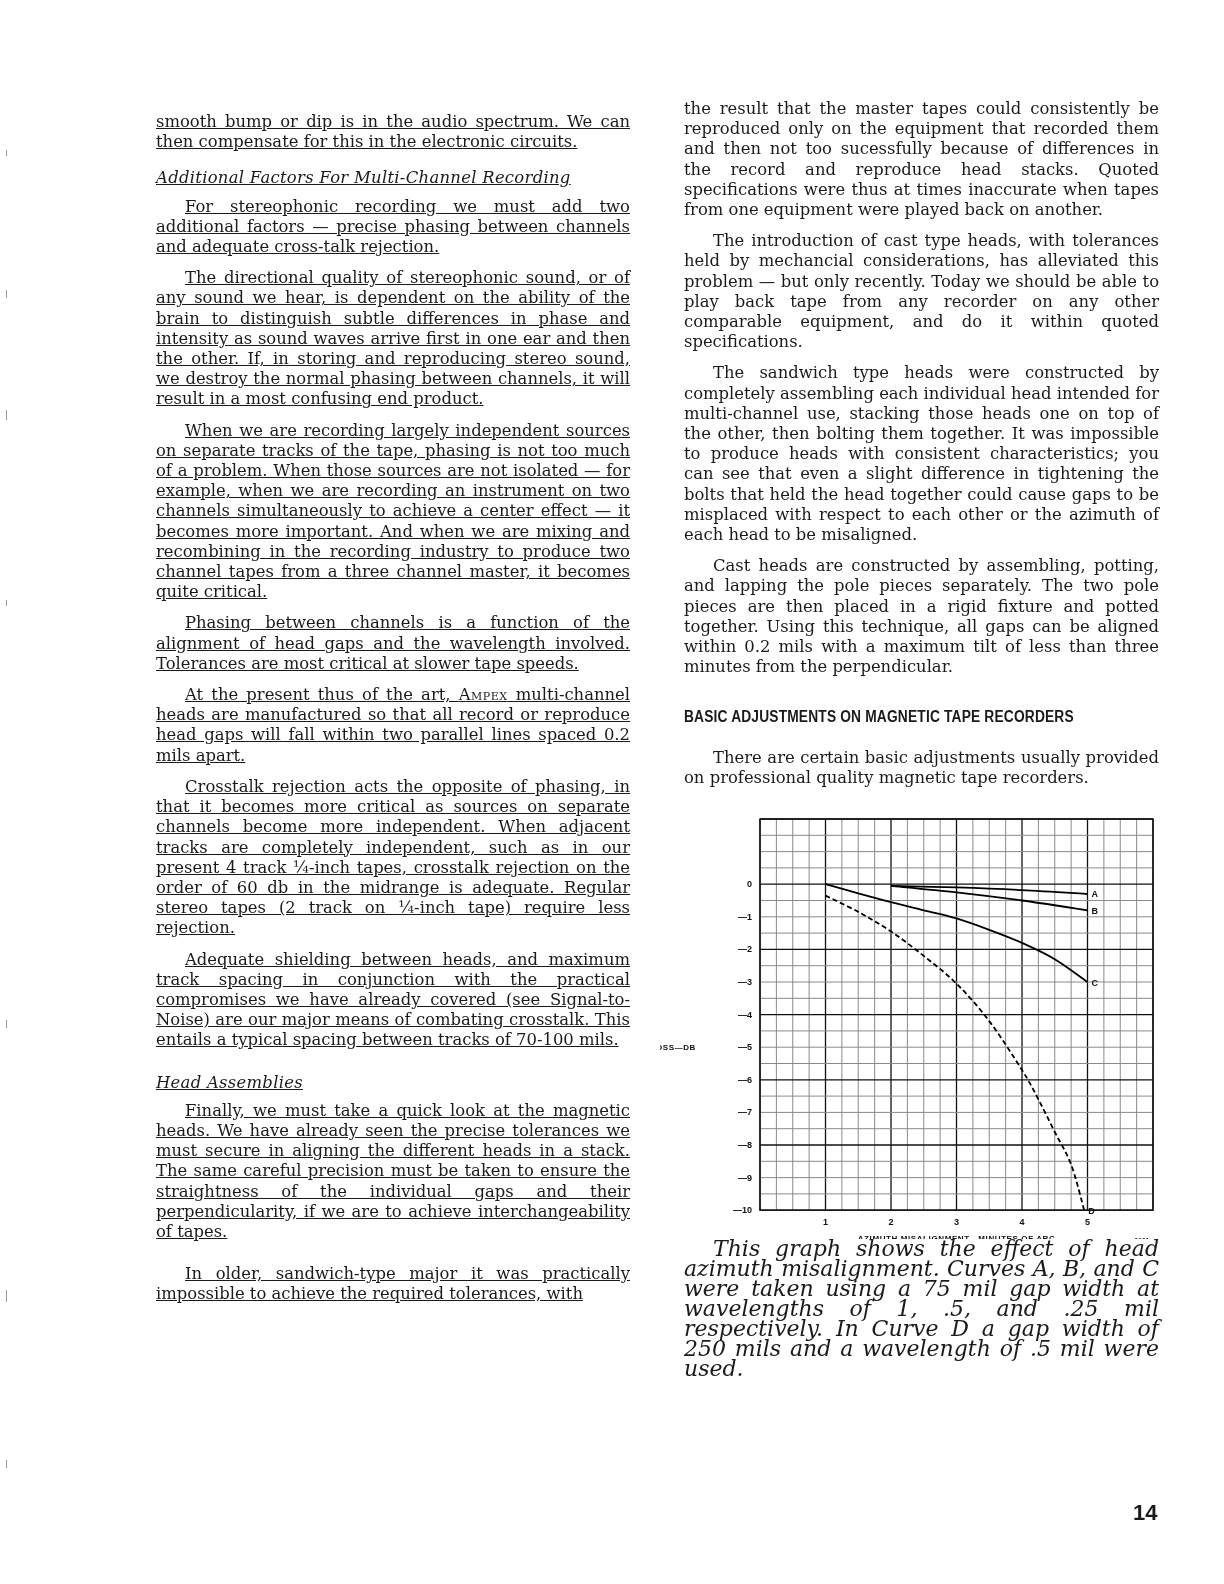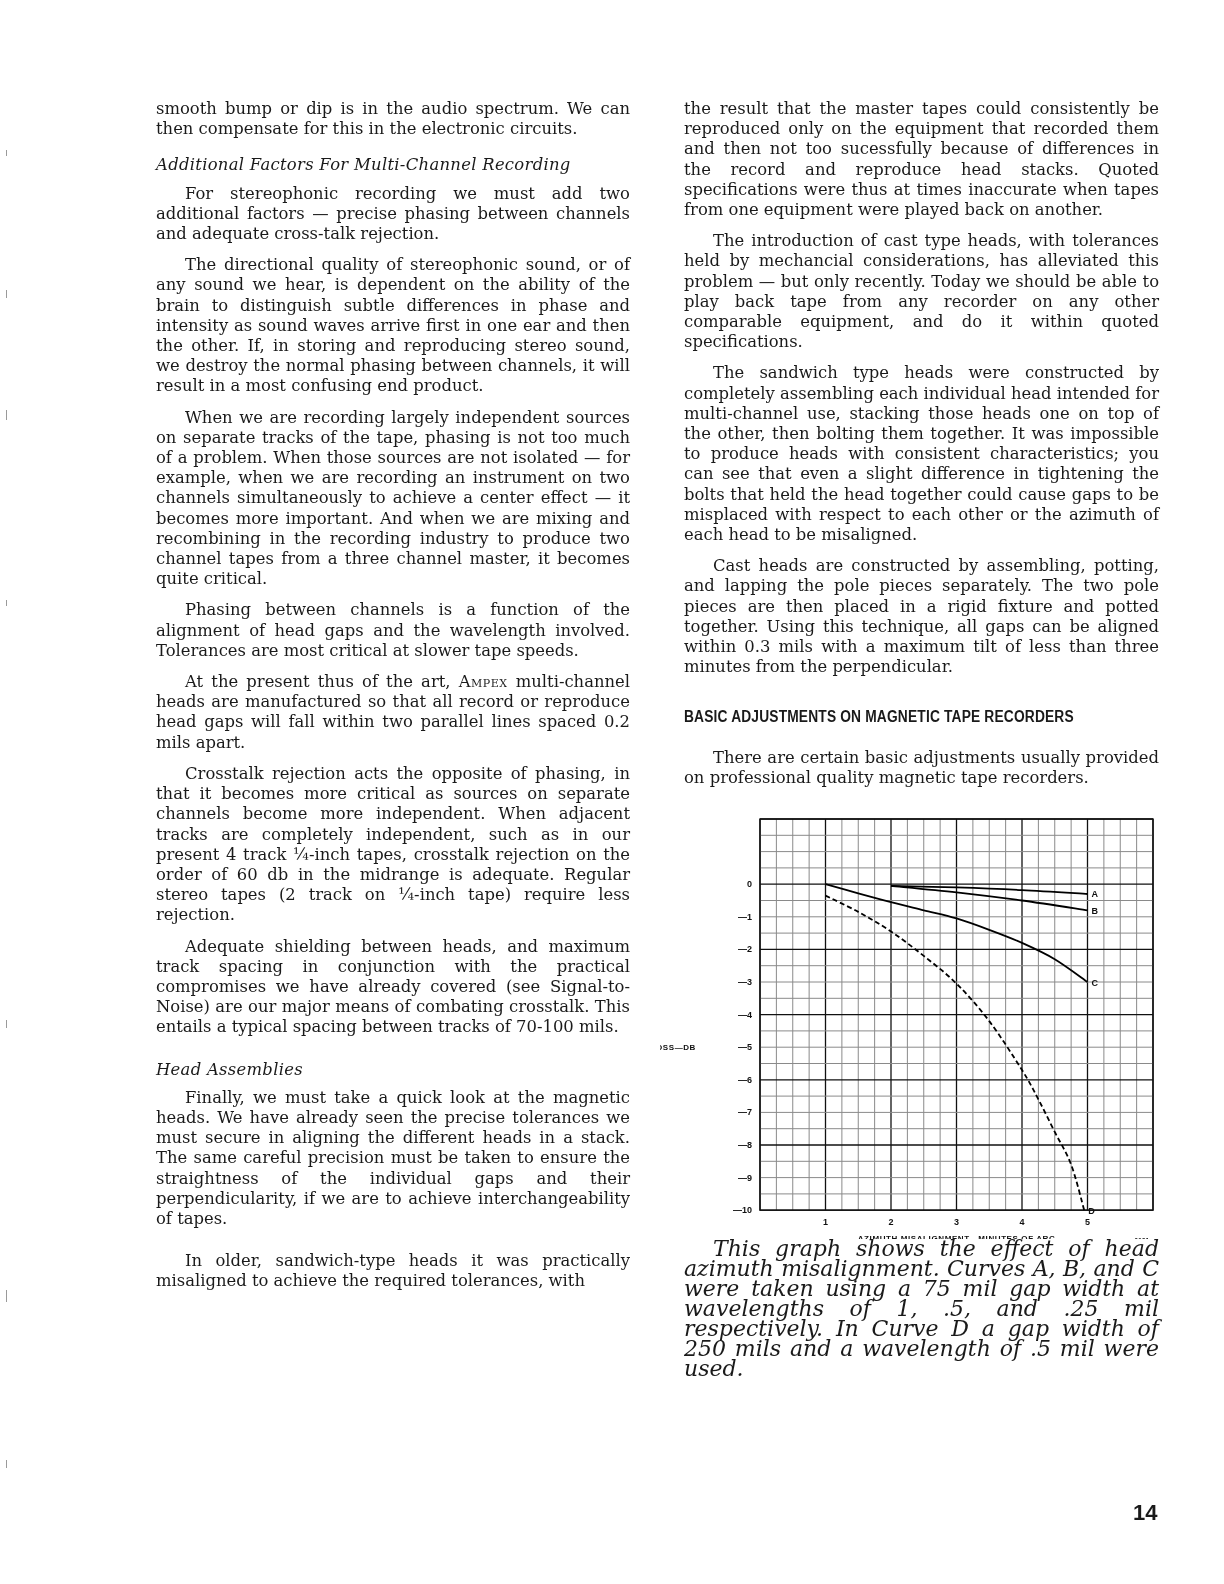--- a/index.html
+++ b/index.html
@@ -1,19 +1,19 @@
 <!DOCTYPE html>
 <html><head>
 <meta charset="utf-8">
 <style>
   html, body { margin: 0; padding: 0; background: #ffffff; }
   body { width: 1224px; height: 1584px; position: relative; overflow: hidden; color: #1a1a1a;
          font-family: "DejaVu Serif", "Liberation Serif", serif; }
   .col { position: absolute; font-size: 16.4px; line-height: 20.2px; text-align: justify; }
-  #col-left { left: 156px; top: 99px; width: 474px; }
+  #col-left { left: 156px; top: 112px; width: 474px; text-decoration: underline; }
   #col-right { left: 684px; top: 99px; width: 475px; }
   .col p { margin: 0 0 11px 0; text-indent: 29px; }
   .col p.cont { text-indent: 0; }
   .sub-italic { font-style: italic; margin: 16px 0 8px 0; letter-spacing: 0.3px; }
   .sub-plain { margin: 0 0 6px 0; }
   .smallcaps { font-variant: small-caps; letter-spacing: 0.5px; }
   .gap-lg { margin-top: 22px !important; }
   .section-heading { font-family: "Liberation Sans", "DejaVu Sans", sans-serif; font-weight: bold;
          font-size: 16px; letter-spacing: 0.2px; transform: scaleX(0.86); transform-origin: left;
          white-space: nowrap; margin: 30px 0 20px 0; }
@@ -41,28 +41,28 @@
   <div class="sub-italic">Additional Factors For Multi-Channel Recording</div>
   <p>For stereophonic recording we must add two additional factors — precise phasing between channels and adequate cross-talk rejection.</p>
   <p>The directional quality of stereophonic sound, or of any sound we hear, is dependent on the ability of the brain to distinguish subtle differences in phase and intensity as sound waves arrive first in one ear and then the other. If, in storing and reproducing stereo sound, we destroy the normal phasing between channels, it will result in a most confusing end product.</p>
   <p>When we are recording largely independent sources on separate tracks of the tape, phasing is not too much of a problem. When those sources are not isolated — for example, when we are recording an instrument on two channels simultaneously to achieve a center effect — it becomes more important. And when we are mixing and recombining in the recording industry to produce two channel tapes from a three channel master, it becomes quite critical.</p>
   <p>Phasing between channels is a function of the alignment of head gaps and the wavelength involved. Tolerances are most critical at slower tape speeds.</p>
   <p><span>At the present thus of the art, </span><span class="smallcaps">Ampex</span><span> multi-channel heads are manufactured so that all record or reproduce head gaps will fall within two parallel lines spaced 0.2 mils apart.</span></p>
   <p>Crosstalk rejection acts the opposite of phasing, in that it becomes more critical as sources on separate channels become more independent. When adjacent tracks are completely independent, such as in our present 4 track ¼-inch tapes, crosstalk rejection on the order of 60 db in the midrange is adequate. Regular stereo tapes (2 track on ¼-inch tape) require less rejection.</p>
   <p>Adequate shielding between heads, and maximum track spacing in conjunction with the practical compromises we have already covered (see Signal-to-Noise) are our major means of combating crosstalk. This entails a typical spacing between tracks of 70-100 mils.</p>
   <div class="sub-italic gap-lg">Head Assemblies</div>
   <p>Finally, we must take a quick look at the magnetic heads. We have already seen the precise tolerances we must secure in aligning the different heads in a stack. The same careful precision must be taken to ensure the straightness of the individual gaps and their perpendicularity, if we are to achieve interchangeability of tapes.</p>
-  <p class="gap-lg">In older, sandwich-type heads it was practically misaligned to achieve the required tolerances, with</p>
+  <p class="gap-lg">In older, sandwich-type major it was practically impossible to achieve the required tolerances, with</p>
 </div>
 
 <div id="col-right" class="col">
   <p class="cont">the result that the master tapes could consistently be reproduced only on the equipment that recorded them and then not too sucessfully because of differences in the record and reproduce head stacks. Quoted specifications were thus at times inaccurate when tapes from one equipment were played back on another.</p>
   <p>The introduction of cast type heads, with tolerances held by mechancial considerations, has alleviated this problem — but only recently. Today we should be able to play back tape from any recorder on any other comparable equipment, and do it within quoted specifications.</p>
   <p>The sandwich type heads were constructed by completely assembling each individual head intended for multi-channel use, stacking those heads one on top of the other, then bolting them together. It was impossible to produce heads with consistent characteristics; you can see that even a slight difference in tightening the bolts that held the head together could cause gaps to be misplaced with respect to each other or the azimuth of each head to be misaligned.</p>
-  <p>Cast heads are constructed by assembling, potting, and lapping the pole pieces separately. The two pole pieces are then placed in a rigid fixture and potted together. Using this technique, all gaps can be aligned within 0.3 mils with a maximum tilt of less than three minutes from the perpendicular.</p>
+  <p>Cast heads are constructed by assembling, potting, and lapping the pole pieces separately. The two pole pieces are then placed in a rigid fixture and potted together. Using this technique, all gaps can be aligned within 0.2 mils with a maximum tilt of less than three minutes from the perpendicular.</p>
   <div class="section-heading">BASIC ADJUSTMENTS ON MAGNETIC TAPE RECORDERS</div>
   <p>There are certain basic adjustments usually provided on professional quality magnetic tape recorders.</p>
 
   <div id="chart-wrap">
     <svg id="chart-svg" width="500" height="440" xmlns="http://www.w3.org/2000/svg">
       <g id="grid">
           <line x1="100" y1="20" x2="100" y2="411.20000000000005" stroke="#111" stroke-width="1.3"></line>
           <line x1="116.375" y1="20" x2="116.375" y2="411.20000000000005" stroke="#8a8a8a" stroke-width="1"></line>
           <line x1="132.75" y1="20" x2="132.75" y2="411.20000000000005" stroke="#8a8a8a" stroke-width="1"></line>
           <line x1="149.125" y1="20" x2="149.125" y2="411.20000000000005" stroke="#8a8a8a" stroke-width="1"></line>

